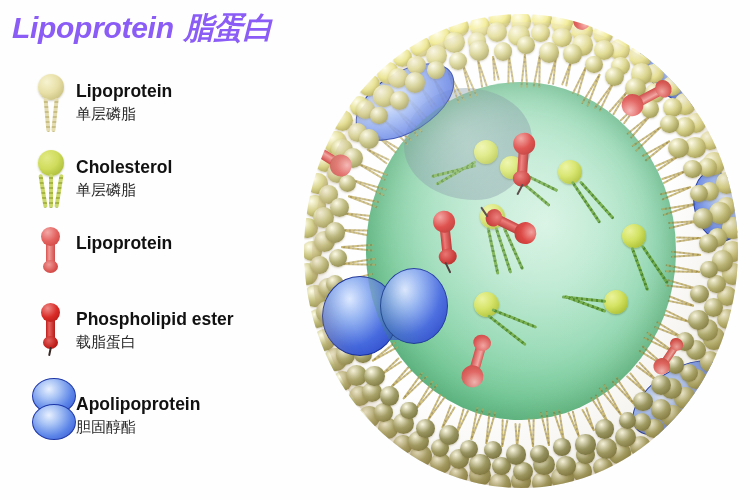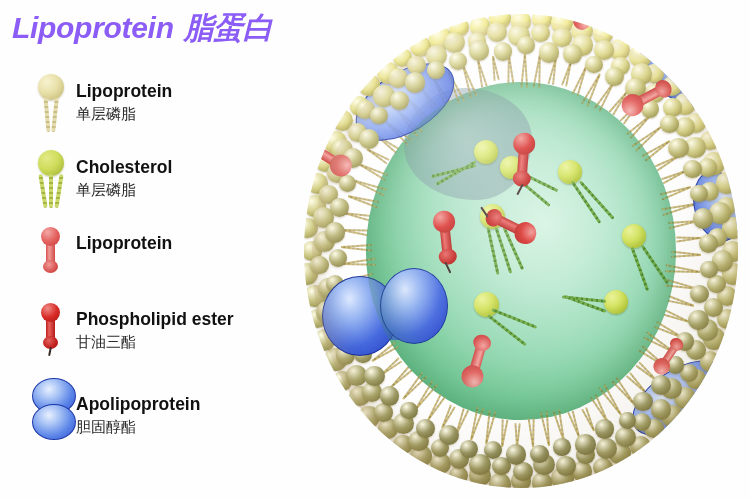--- a/index.html
+++ b/index.html
@@ -359,21 +359,21 @@
       <div class="legend-icon">
         <div class="chol c-dark">
           <div class="chol-body"></div>
           <div class="chol-foot"></div>
           <div class="chol-bulb"></div>
           <div class="chol-tail"></div>
         </div>
       </div>
       <div class="legend-text">
         <div class="legend-en">Phospholipid ester</div>
-        <div class="legend-zh">甘油三酯</div>
+        <div class="legend-zh">载脂蛋白</div>
       </div>
     </div>
 
     <div class="legend-row" style="margin-top:6px;">
       <div class="legend-icon" style="height:66px;">
         <div class="apo-icon">
           <div class="apo-waist"></div>
           <div class="apo-lobe apo-top"></div>
           <div class="apo-lobe apo-bot"></div>
         </div>

